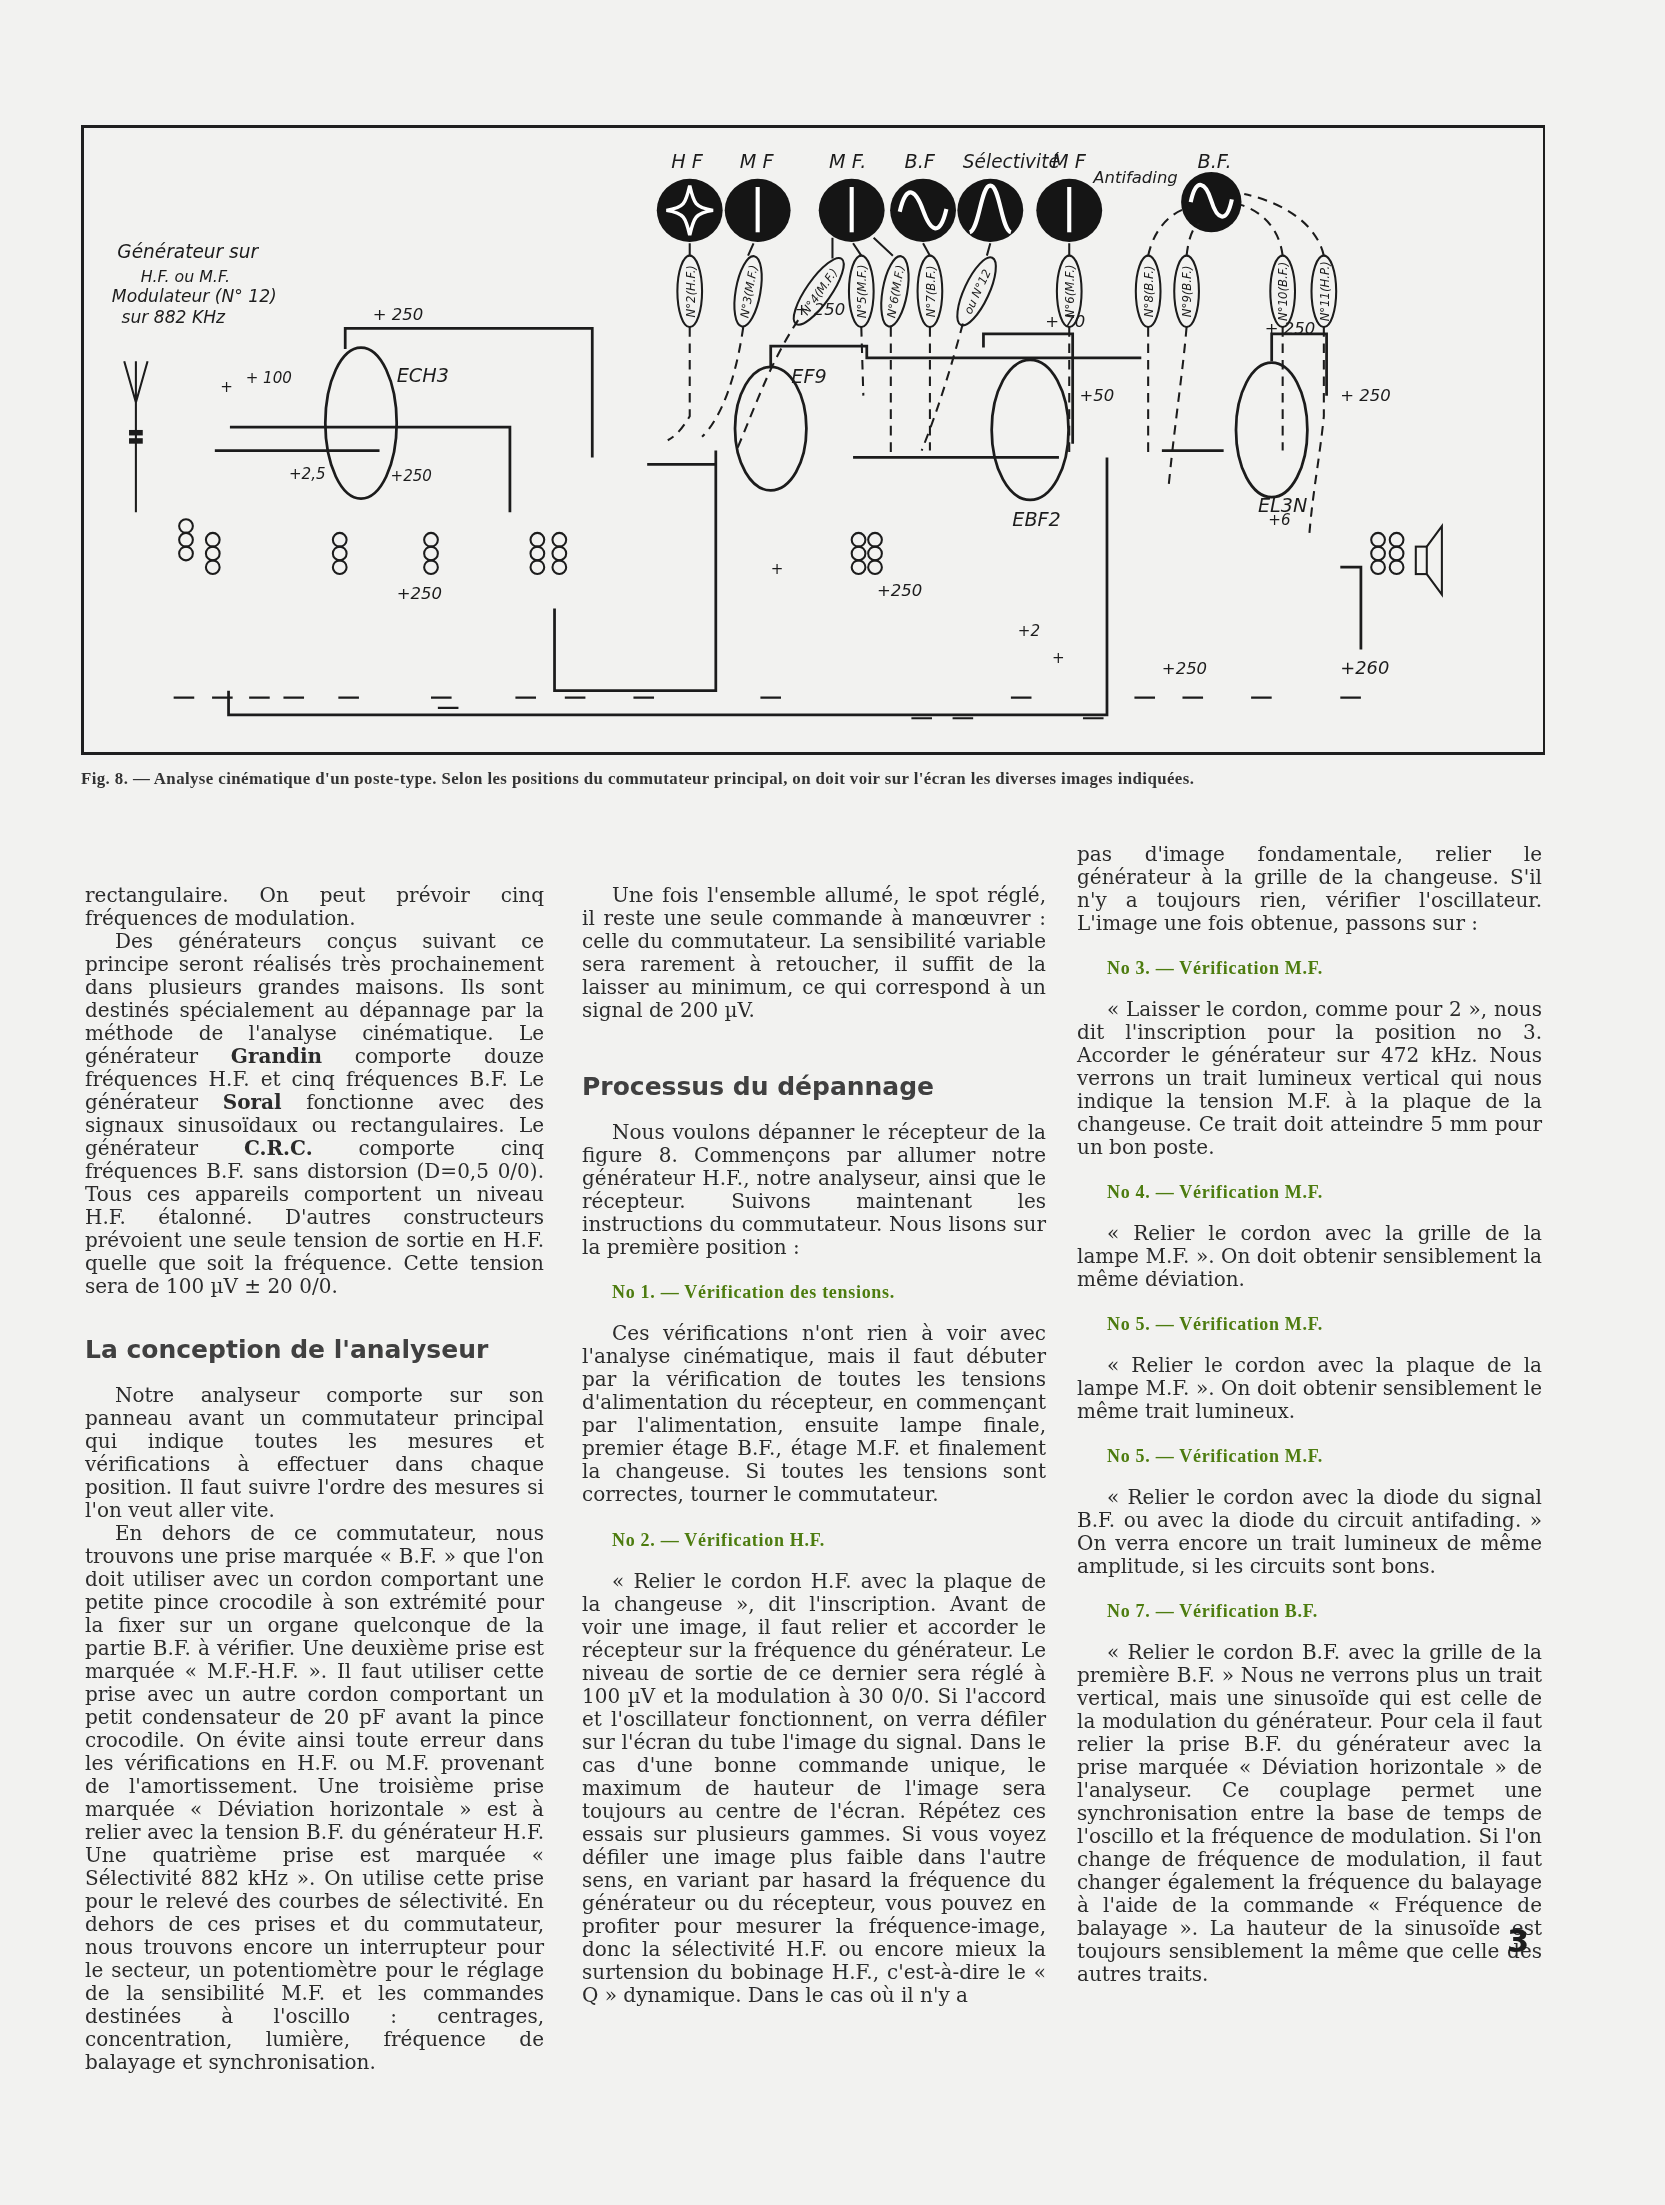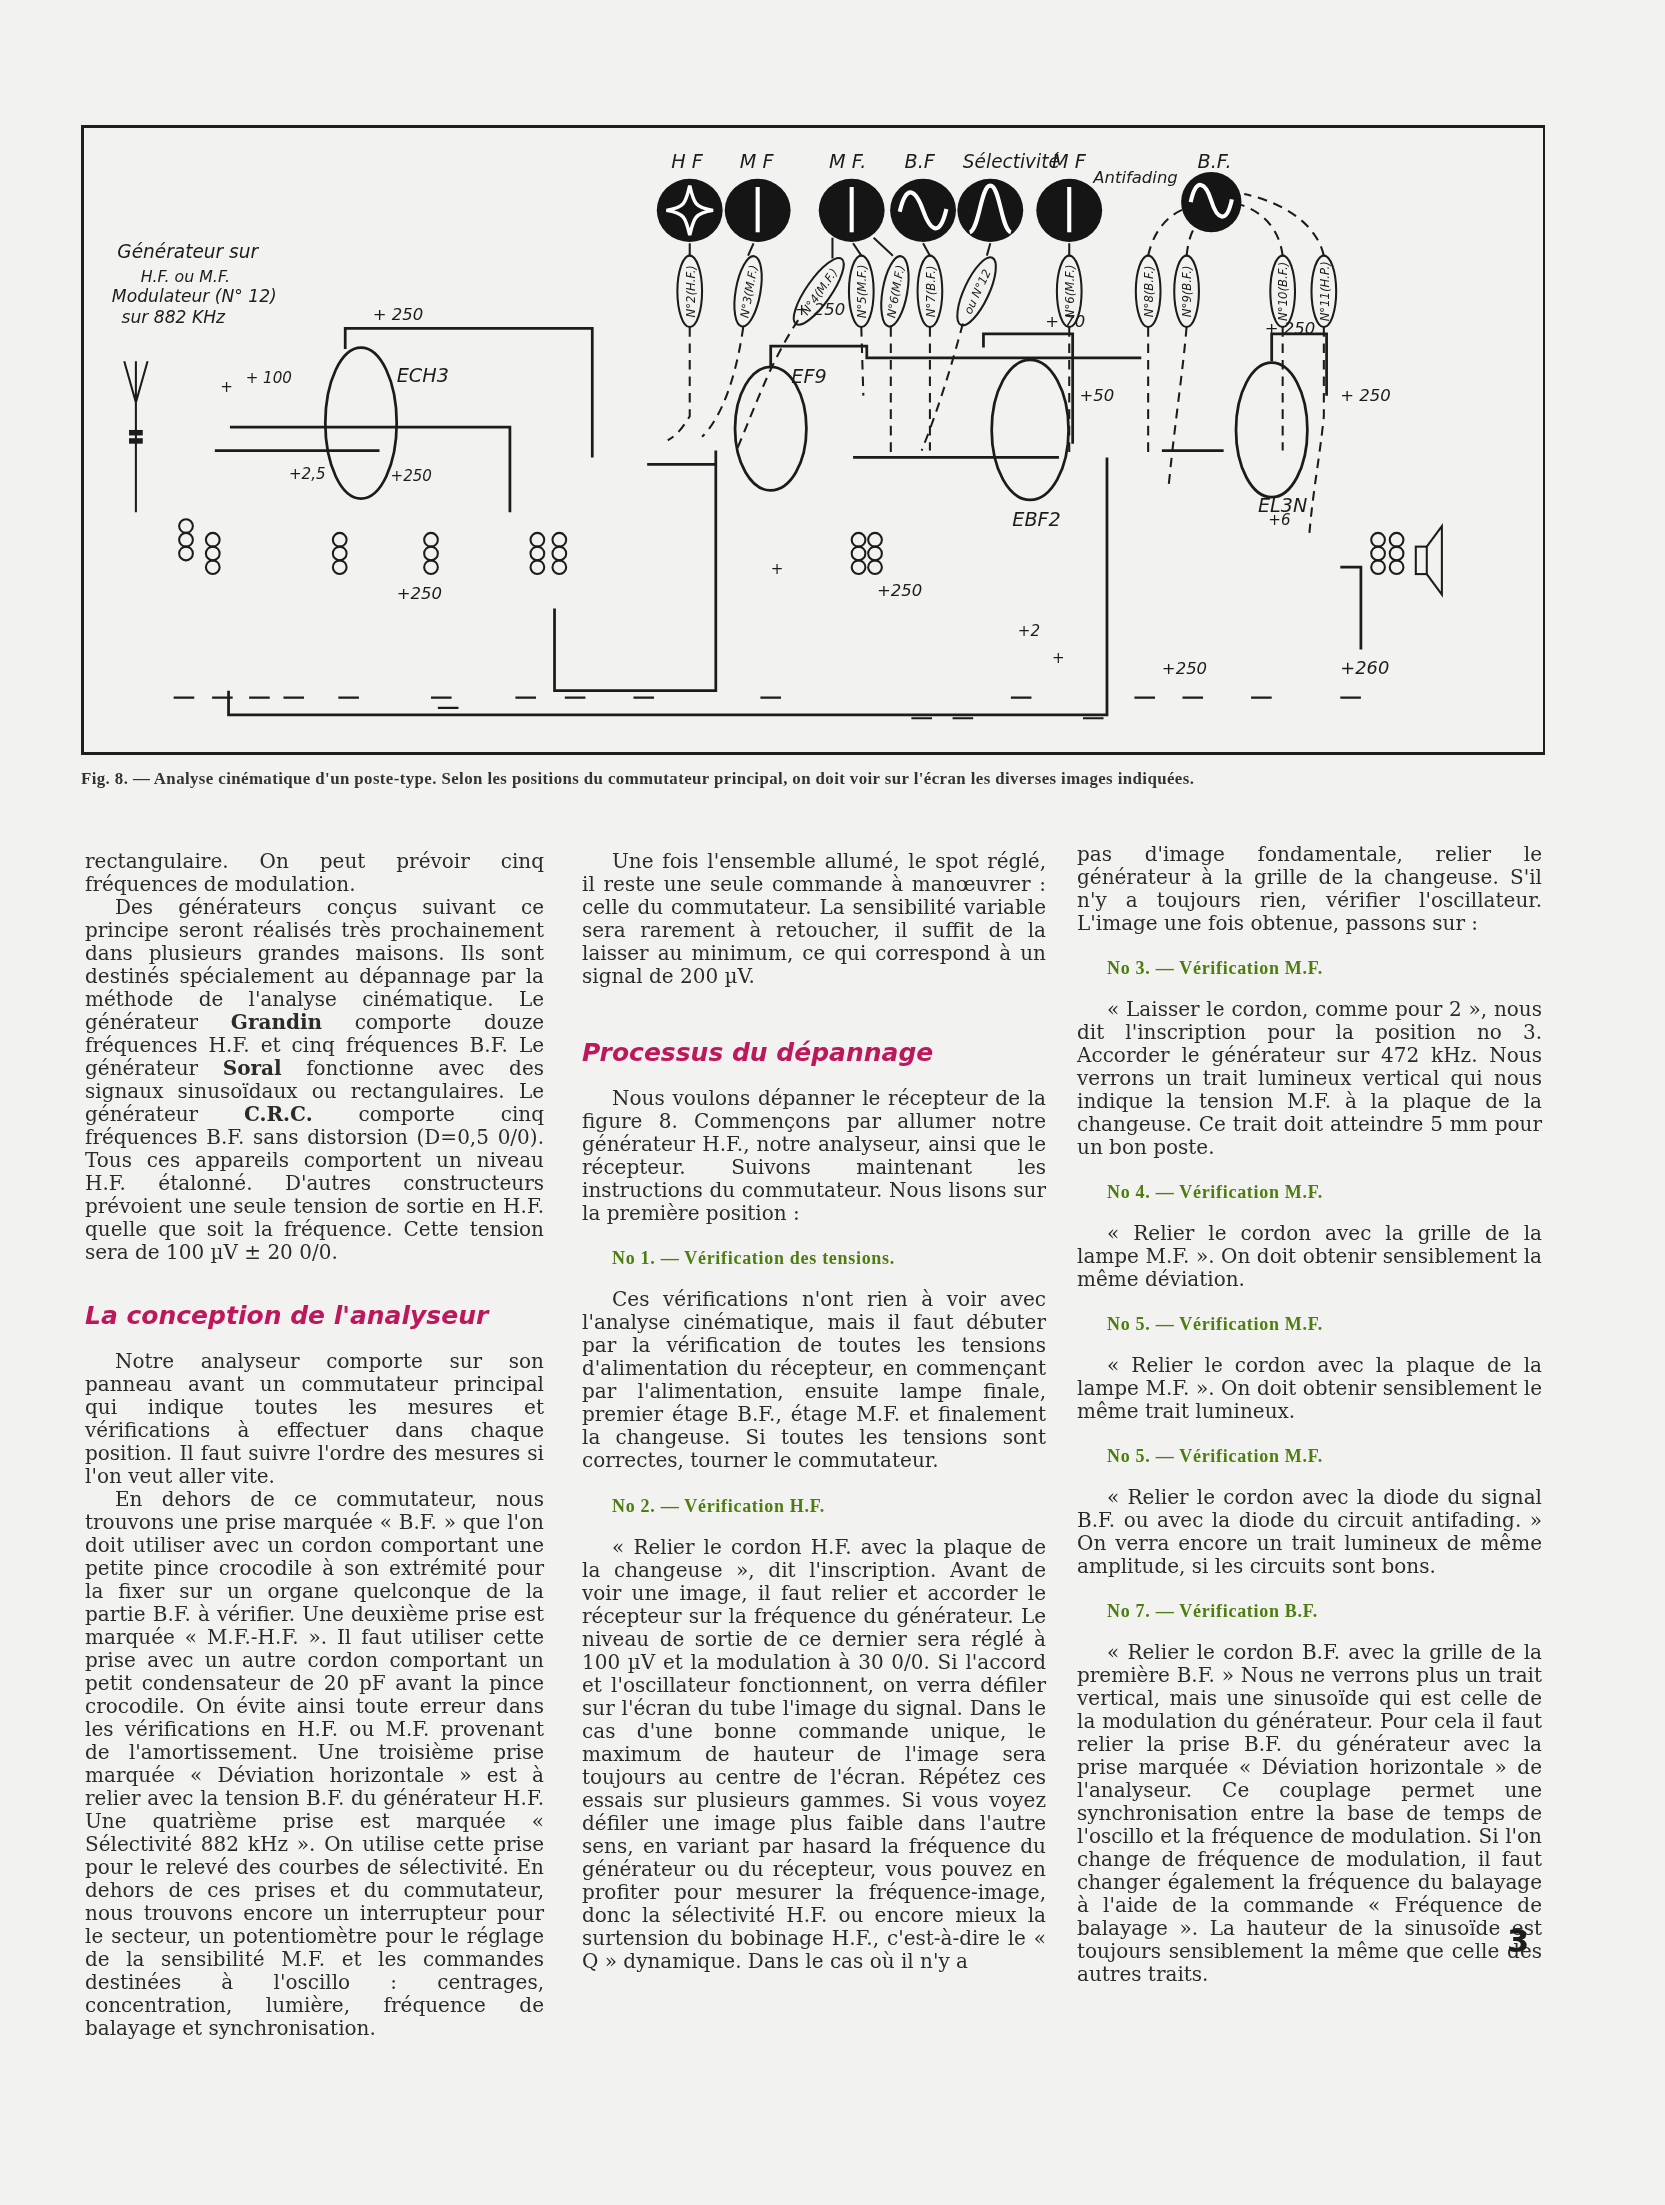--- a/index.html
+++ b/index.html
@@ -14,32 +14,32 @@
     border:3.4px solid #1f1f1f; border-right-width:2.7px; box-sizing:border-box;
   }
   .figure-box svg { position:absolute; left:0; top:0; }
   .caption {
     position:absolute; left:81px; top:769px; width:1469px;
     font-family:"Liberation Serif", serif; font-weight:bold; font-size:16.5px;
     letter-spacing:0.4px; color:#333; white-space:nowrap;
     transform:scaleX(1.02); transform-origin:left;
   }
   .col {
-    position:absolute; top:850px; font-size:20px; line-height:23px;
+    position:absolute; top:884px; font-size:20px; line-height:23px;
     text-align:justify; color:#2b2b2b;
   }
   .col p { margin:0; text-indent:30px; }
   .col p.noindent { text-indent:0; }
   .col-left { left:85px; width:459px; }
   .col-mid { left:582px; width:464px; }
   .col-right { left:1077px; width:465px; }
   .section-title {
-    font-family:"DejaVu Sans", sans-serif; font-style:italic; font-weight:bold;
+    font-family:"DejaVu Sans", sans-serif; font-weight:bold;
     font-size:25px; line-height:27.5px; margin:38px 0 20.6px 0; text-indent:0; text-align:left;
-    color:#be185d;
+    color:#404040;
   }
   .step-title {
     font-weight:bold; font-size:18px; margin:22px 0 18px 0; text-indent:30px;
     font-family:"Liberation Serif", serif; letter-spacing:0.7px; color:#4d7c0f;
   }
   b.brand { font-weight:bold; }
   .page-number {
     position:absolute; left:1507px; top:1922px; font-family:"DejaVu Sans", sans-serif;
     font-weight:bold; font-size:32px; color:#1c1c1c;
   }

